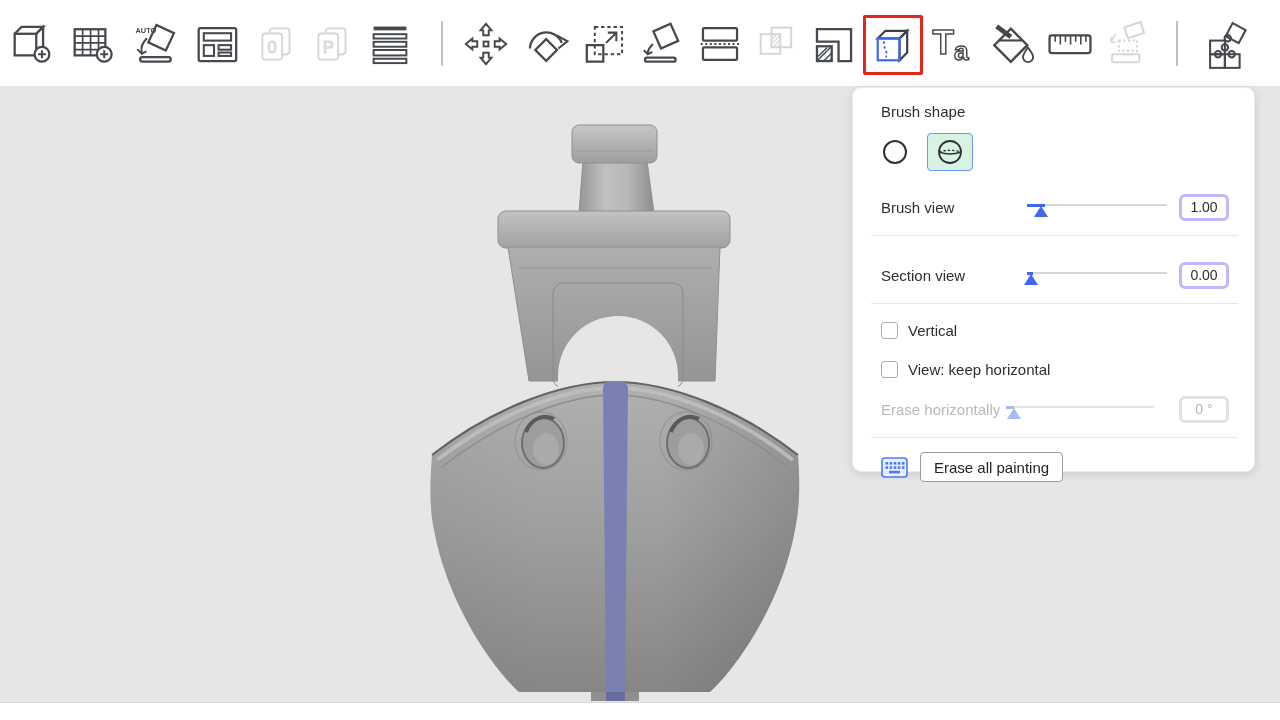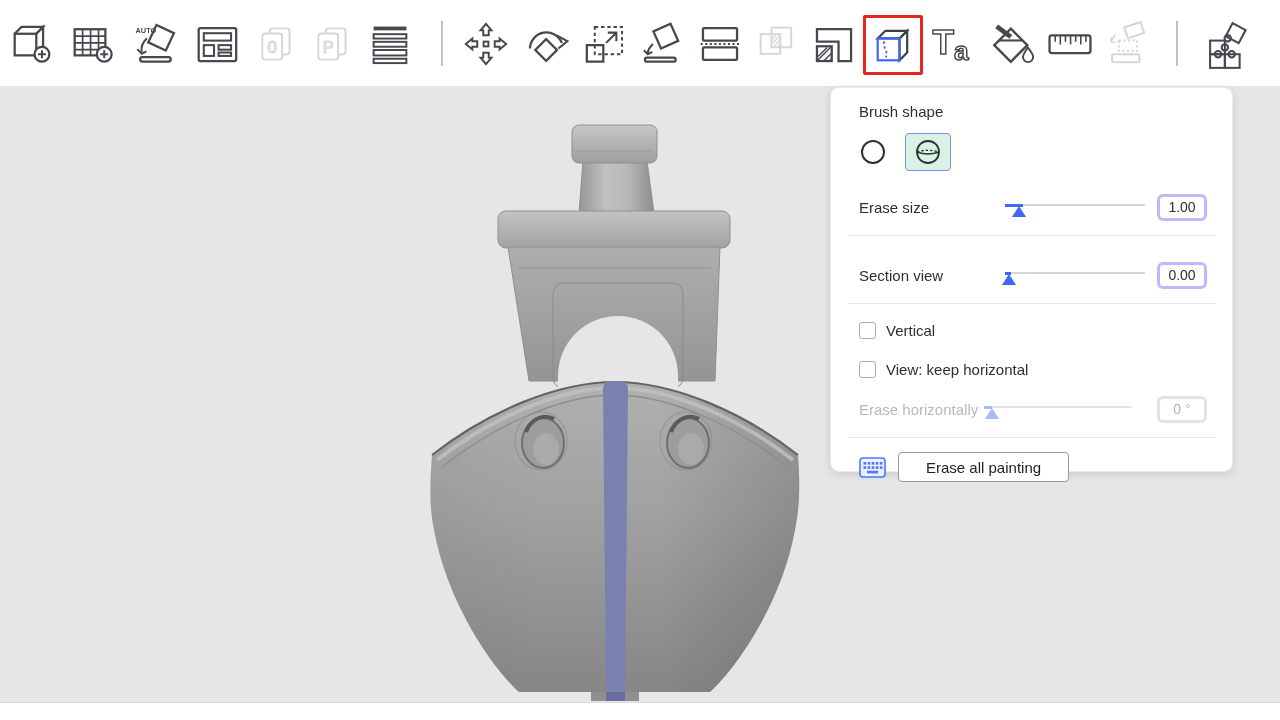--- a/index.html
+++ b/index.html
@@ -13,21 +13,21 @@
   .tbtn{position:absolute;top:18px;width:52px;height:52px;display:flex;align-items:center;justify-content:center;color:#45494e;cursor:pointer;}
   .tbtn.disabled{color:#d6d6d6;}
   .tbtn svg{display:block;}
   .tsep{position:absolute;top:21px;width:2px;height:45px;background:#c0c0c0;}
   .seam-highlight{position:absolute;left:863px;top:15px;width:60px;height:60px;border:3px solid #e5261d;border-radius:2px;box-sizing:border-box;display:flex;align-items:center;justify-content:center;background:#fff;}
   
   .viewport{position:absolute;left:0;top:86px;width:1280px;height:617px;background:#e6e6e6;border-bottom:1px solid #dadada;box-sizing:border-box;}
   .benchy{position:absolute;left:407px;top:24px;}
   
   .panel{
-    position:absolute;left:830px;top:87px;width:403px;height:385px;box-sizing:border-box;
+    position:absolute;left:852px;top:87px;width:403px;height:385px;box-sizing:border-box;
     background:#ffffff;border:1px solid #ececec;border-radius:9px;
     box-shadow:0 2px 10px rgba(0,0,0,0.13);z-index:5;
     color:#2e2e2e;font-size:15px;
   }
   .p-label{color:#2e2e2e;}
   .p-section-title{margin:15px 0 0 28px;}
   .shape-row{display:flex;align-items:center;gap:12px;margin:13px 0 0 28px;height:38px;}
   .shape-opt{width:46px;height:38px;display:flex;align-items:center;justify-content:center;border:1.6px solid transparent;border-radius:4px;box-sizing:border-box;cursor:pointer;}
   .shape-opt.plain{width:34px;justify-content:flex-start;}
   .shape-opt.selected{border-color:#6d96f5;background:#d8f3e4;}
@@ -46,21 +46,21 @@
   .row-vertical{margin-top:16px;}
   .row-viewkeep{margin-top:19px;text-align:center;}
   .checkbox{width:17px;height:17px;box-sizing:border-box;border:1px solid #aeaeae;border-radius:3px;background:#fff;margin-right:10px;cursor:pointer;}
   .row-rotate.disabled .lbl{color:#b5b8bd;flex:0 0 auto;margin-right:6px;}
   .row-rotate.disabled .slider{width:148px;}
   .row-rotate.disabled .track{background:#e4e4e4;}
   .row-rotate.disabled .fill{background:#a7bbf6;}
   .row-rotate.disabled .thumb{border-bottom-color:#a7bbf6;}
   .row-rotate.disabled .valbox{border-color:#e2e2e2;color:#b4b4b4;margin-left:auto;}
   .bottom-row{display:flex;align-items:center;margin:13px 25px 0 28px;height:32px;gap:12px;}
-  .erase-btn{height:30px;padding:0 27px;border:1px solid #9a9a9a;border-radius:4px;background:#fff;font-size:15px;color:#222;display:flex;align-items:center;cursor:pointer;font-family:"Liberation Sans",sans-serif;}
+  .erase-btn{height:30px;padding:0 13px;border:1px solid #9a9a9a;border-radius:4px;background:#fff;font-size:15px;color:#222;display:flex;align-items:center;cursor:pointer;font-family:"Liberation Sans",sans-serif;}
 </style>
 </head>
 <body>
 
 <div class="toolbar">
 
   <div class="tbtn" style="left:8px">
     <svg width="50" height="50" viewBox="0 0 44 44" stroke="currentColor" fill="none" stroke-width="2">
       <rect x="5" y="13" width="19" height="19"></rect>
       <path d="M5,13 L11,7 L30,7 L24,13"></path>
@@ -332,21 +332,21 @@
     <div class="shape-opt selected">
       <svg width="26" height="26" viewBox="0 0 26 26">
         <circle cx="13" cy="13" r="11" fill="none" stroke="#2f3235" stroke-width="1.8"></circle>
         <path d="M2,13 Q13,17 24,13" fill="none" stroke="#2f3235" stroke-width="1.5"></path>
         <path d="M2,13 Q13,9.5 24,13" fill="none" stroke="#2f3235" stroke-width="1.3" stroke-dasharray="2.4 2"></path>
       </svg>
     </div>
   </div>
 
   <div class="prow row-size">
-    <span class="lbl">Erase size</span>
+    <span class="lbl">Brush view</span>
     <div class="slider">
       <div class="track"></div>
       <div class="fill" style="width:13%"></div>
       <div class="thumb" style="left:10%"></div>
     </div>
     <span class="valbox">1.00</span>
   </div>
 
   <hr class="divider">
 

